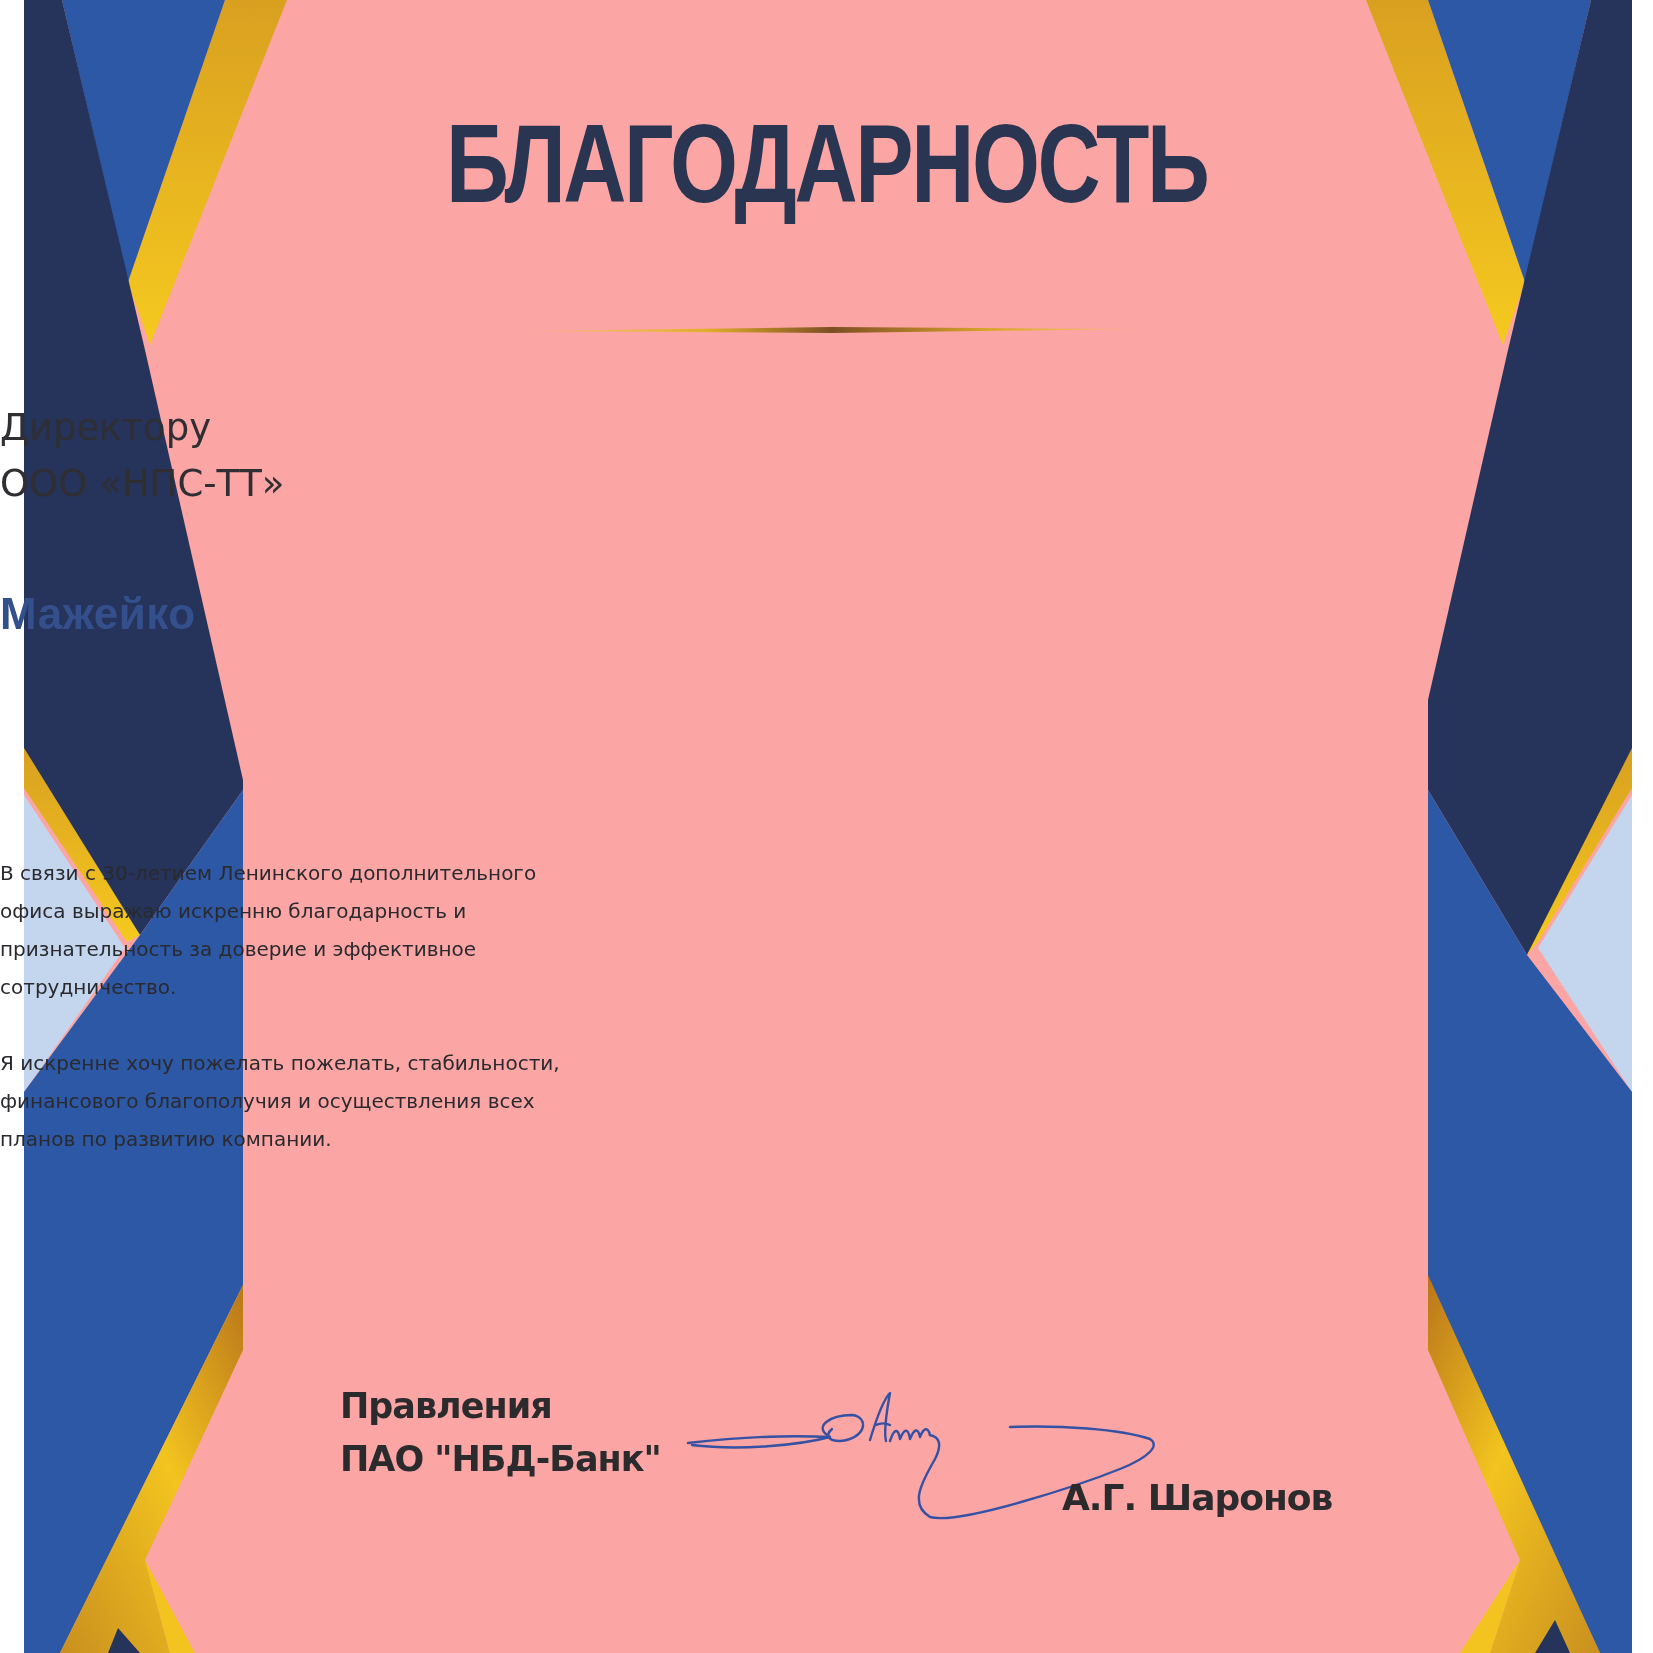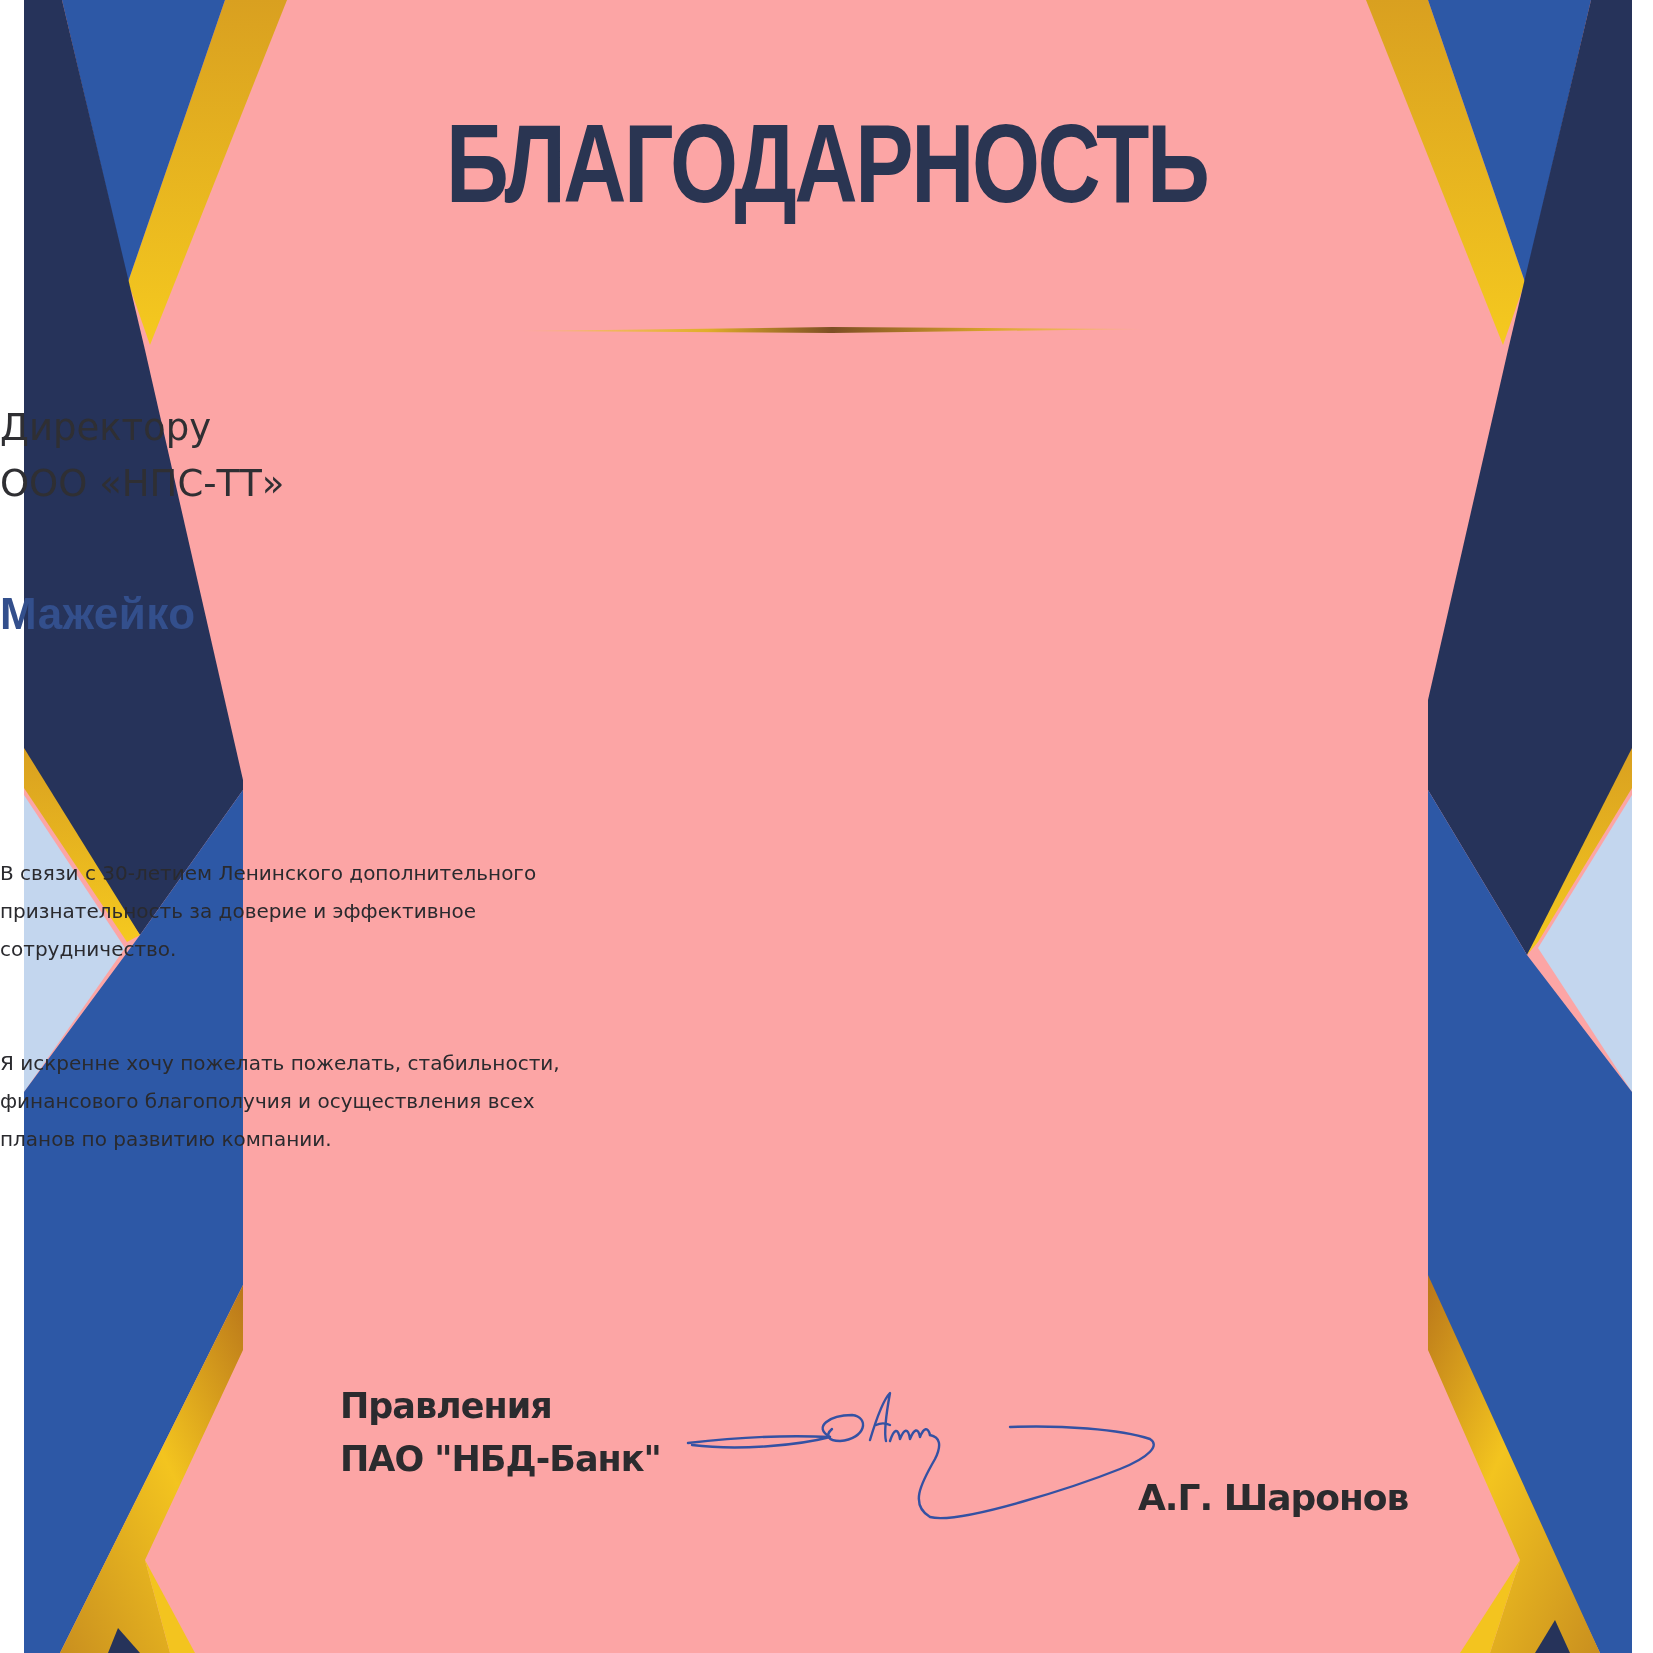--- a/index.html
+++ b/index.html
@@ -46,21 +46,21 @@
     }
     .para1 { top: 854px; }
     .para2 { top: 1044px; }
     .signer-title {
       position: absolute; left: 340px; top: 1380px;
       font-family: "DejaVu Sans", sans-serif; font-weight: bold;
       font-size: 35px; line-height: 53px; color: #2b2b2e;
       letter-spacing: -1px;
     }
     .signer-name {
-      position: absolute; left: 1138px; top: 1477px;
+      position: absolute; left: 1062px; top: 1477px;
       font-family: "DejaVu Sans", sans-serif; font-weight: bold;
       font-size: 36px; color: #2b2b2e; letter-spacing: -1px;
     }
     svg.signature { position: absolute; left: 680px; top: 1385px; width: 500px; height: 140px; }
   </style>
 </head>
 <body>
 
 <div class="paper">
 
@@ -138,20 +138,21 @@
     <div>Директору</div>
     <div>ООО «НПС-ТТ»</div>
   </div>
 
   <div class="center-block recipient-name" style="color:#334f8c;">
     <div>Мажейко</div>
   </div>
 
   <div class="center-block para para1">
     <div>В связи с 30-летием Ленинского дополнительного</div>
+    <div>офиса выражаю искренню благодарность и</div>
     <div>признательность за доверие и эффективное</div>
     <div>сотрудничество.</div>
   </div>
 
   <div class="center-block para para2">
     <div>Я искренне хочу пожелать пожелать, стабильности,</div>
     <div>финансового благополучия и осуществления всех</div>
     <div>планов по развитию компании.</div>
   </div>
 

